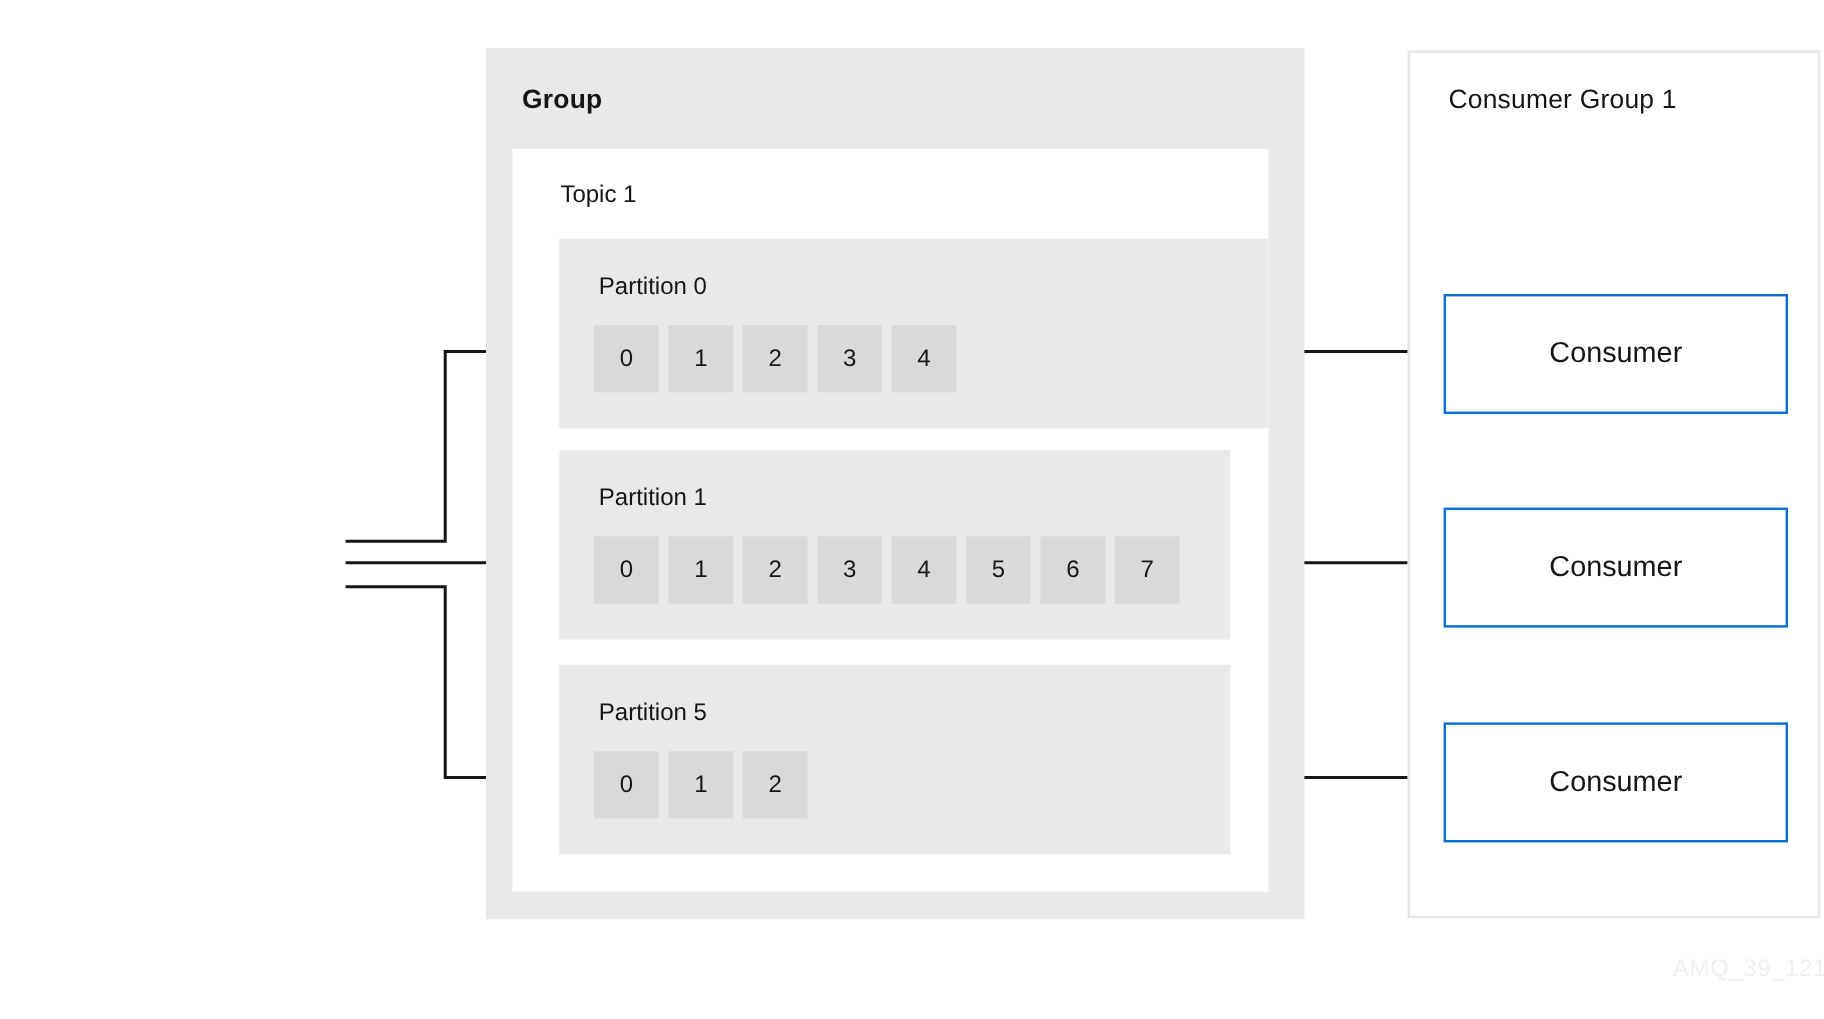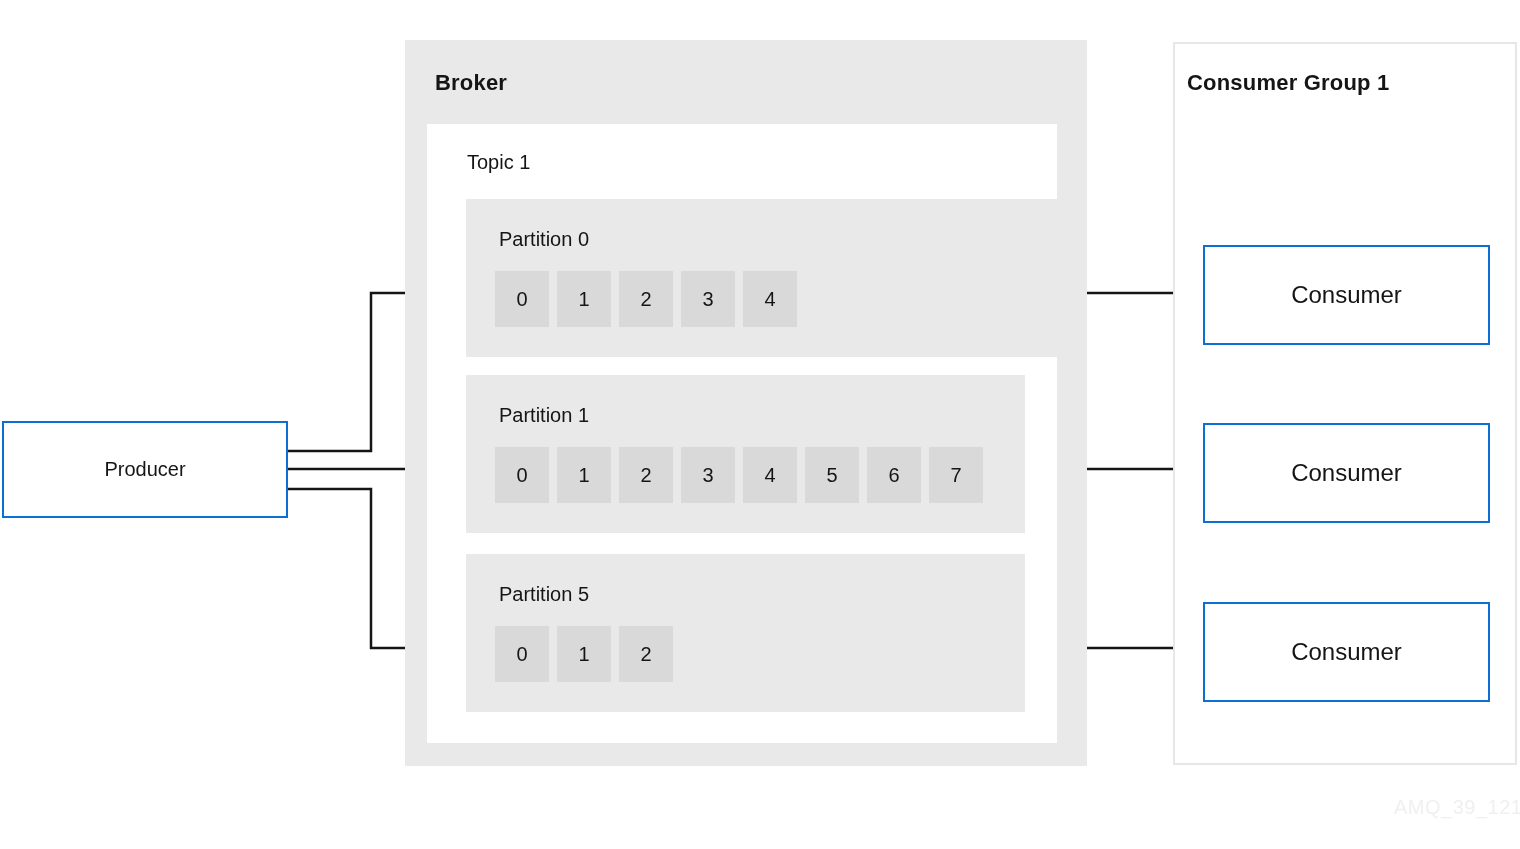--- a/index.html
+++ b/index.html
@@ -88,23 +88,23 @@
   .consumer-group-box {
     position: absolute;
     left: 1173px; top: 42px;
     width: 344px; height: 723px;
     box-sizing: border-box;
     background: #ffffff;
     border: 2px solid var(--group-border, #e7e7e7);
   }
   .consumer-group-title {
     position: absolute;
-    left: 12px; top: 26px;
+    left: 32px; top: 26px;
     font-size: 22px;
-    font-weight: 700;
+    font-weight: 400;
     letter-spacing: 0.2px;
     text-align: right;
   }
   .consumer-box {
     position: absolute;
     left: 28px;
     width: 287px; height: 100px;
     box-sizing: border-box;
     background: #ffffff;
     border: 2px solid var(--accent-blue, #0b6fd4);
@@ -133,26 +133,23 @@
       </marker>
     </defs>
     <path d="M288,451 L371,451 L371,293 L491,293" fill="none" stroke="#151515" stroke-width="2.5" marker-end="url(#arrowhead)"></path>
     <path d="M288,469 L491,469" fill="none" stroke="#151515" stroke-width="2.5" marker-end="url(#arrowhead)"></path>
     <path d="M288,489 L371,489 L371,648 L491,648" fill="none" stroke="#151515" stroke-width="2.5" marker-end="url(#arrowhead)"></path>
     <path d="M797,293 L1196,293" fill="none" stroke="#151515" stroke-width="2.5" marker-end="url(#arrowhead)"></path>
     <path d="M983,469 L1196,469" fill="none" stroke="#151515" stroke-width="2.5" marker-end="url(#arrowhead)"></path>
     <path d="M673,648 L1196,648" fill="none" stroke="#151515" stroke-width="2.5" marker-end="url(#arrowhead)"></path>
   </svg>
 
-  <div class="node-box producer-box">
-    <span>Producer</span>
-  </div>
 
   <div class="broker-box">
-    <div class="broker-title">Broker</div>
+    <div class="broker-title">Group</div>
     <div class="topic-box">
       <div class="topic-title">Topic 1</div>
       <div id="partitions">
           <div class="partition-box" style="top: 75px; padding-left: 32px;">
             <div class="partition-label">Partition 0</div>
             <div class="cell-row">
               <div class="message-cell">0</div>
               <div class="message-cell">1</div>
               <div class="message-cell">2</div>
               <div class="message-cell">3</div>

